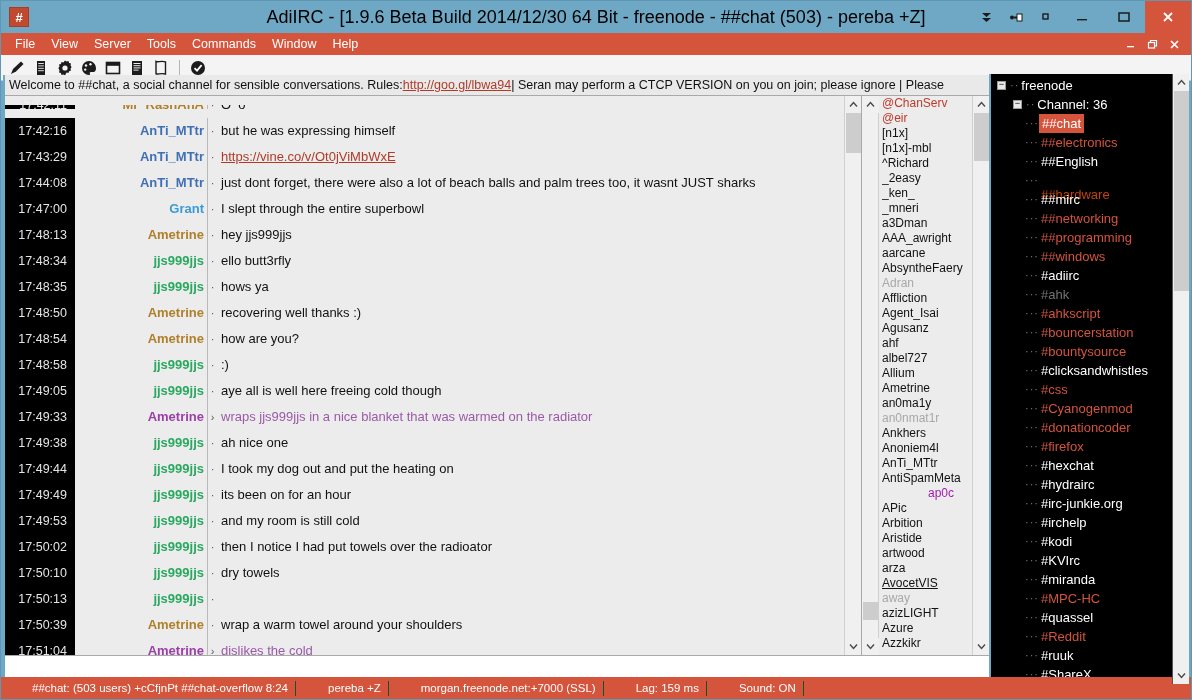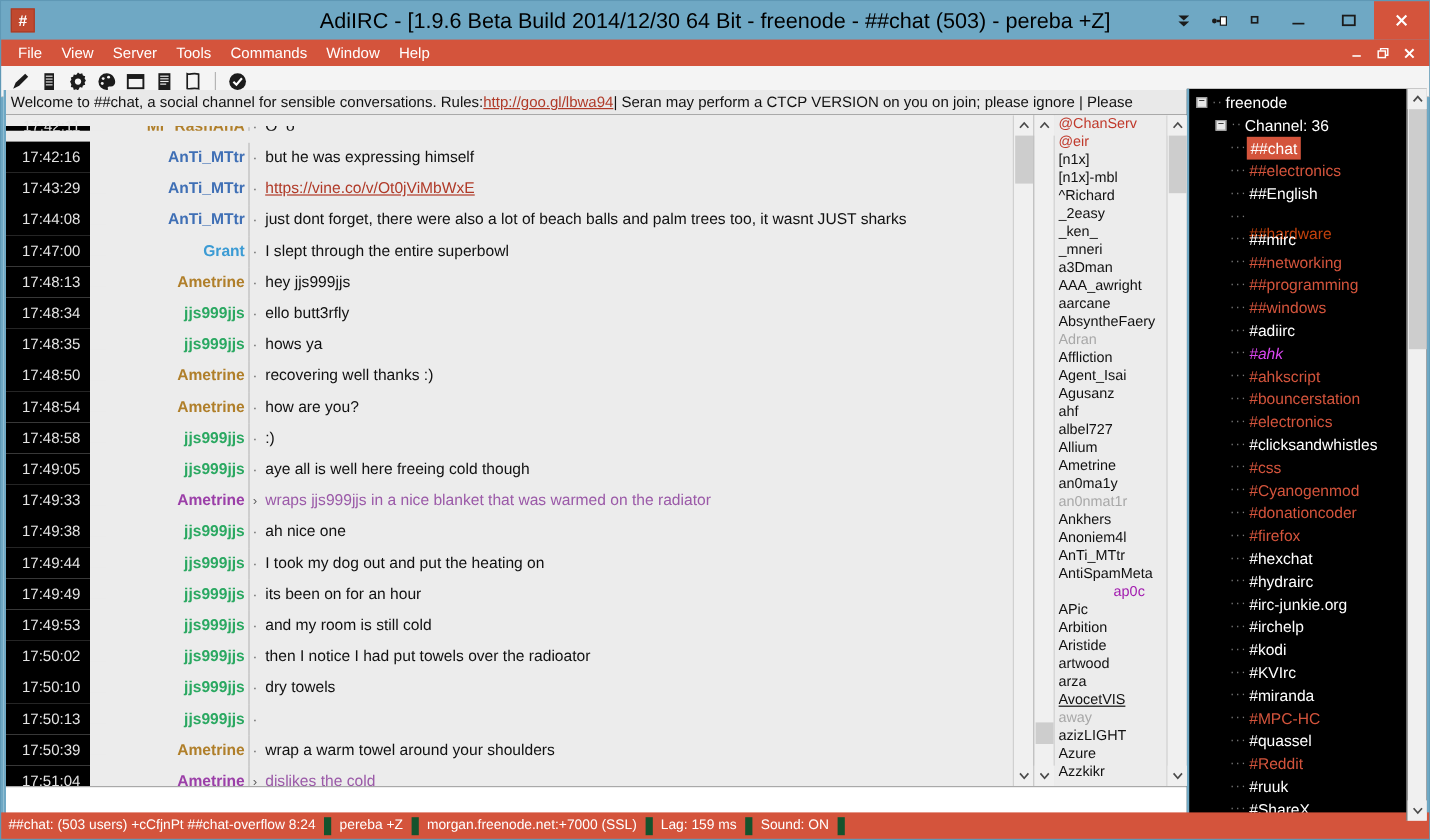--- a/index.html
+++ b/index.html
@@ -253,21 +253,21 @@
   }
 
   
   .statusbar {
     flex: 0 0 22px; height: 22px;
     background: #d4543c;
     display: flex; align-items: center;
     padding-left: 6px;
     color: #fff; font-size: 11.5px;
   }
-  .st-cell { padding: 0 7px; white-space: nowrap; border-right: 6px solid #14532d; height: 15px; line-height: 15px; }
+  .st-cell { padding: 0 7px; white-space: nowrap; border-right: 1px solid #14532d; height: 15px; line-height: 15px; margin-left: 25px; }
   .st-cell:first-child { padding-left: 0; }
 </style>
 </head>
 <body>
 
 <div id="app">
 
   <div class="titlebar">
     <div class="app-icon">#</div>
     <div class="title-text">AdiIRC - [1.9.6 Beta Build 2014/12/30 64 Bit - freenode - ##chat (503) - pereba +Z]</div>
@@ -700,33 +700,33 @@
           <div class="tnode lvl2">
             <span class="dots">···</span>
             <span class="lbl" style="color: rgb(212, 84, 60);">##windows</span>
           </div>
           <div class="tnode lvl2">
             <span class="dots">···</span>
             <span class="lbl" style="color: rgb(255, 255, 255);">#adiirc</span>
           </div>
           <div class="tnode lvl2">
             <span class="dots">···</span>
-            <span class="lbl" style="color: #d946ef; font-style: italic;">#ahk</span>
+            <span class="lbl" style="color: #737373;">#ahk</span>
           </div>
           <div class="tnode lvl2">
             <span class="dots">···</span>
             <span class="lbl" style="color: rgb(212, 84, 60);">#ahkscript</span>
           </div>
           <div class="tnode lvl2">
             <span class="dots">···</span>
             <span class="lbl" style="color: rgb(212, 84, 60);">#bouncerstation</span>
           </div>
           <div class="tnode lvl2">
             <span class="dots">···</span>
-            <span class="lbl" style="color: rgb(212, 84, 60);">#electronics</span>
+            <span class="lbl" style="color: rgb(212, 84, 60);">#bountysource</span>
           </div>
           <div class="tnode lvl2">
             <span class="dots">···</span>
             <span class="lbl" style="color: rgb(255, 255, 255);">#clicksandwhistles</span>
           </div>
           <div class="tnode lvl2">
             <span class="dots">···</span>
             <span class="lbl" style="color: rgb(212, 84, 60);">#css</span>
           </div>
           <div class="tnode lvl2">

